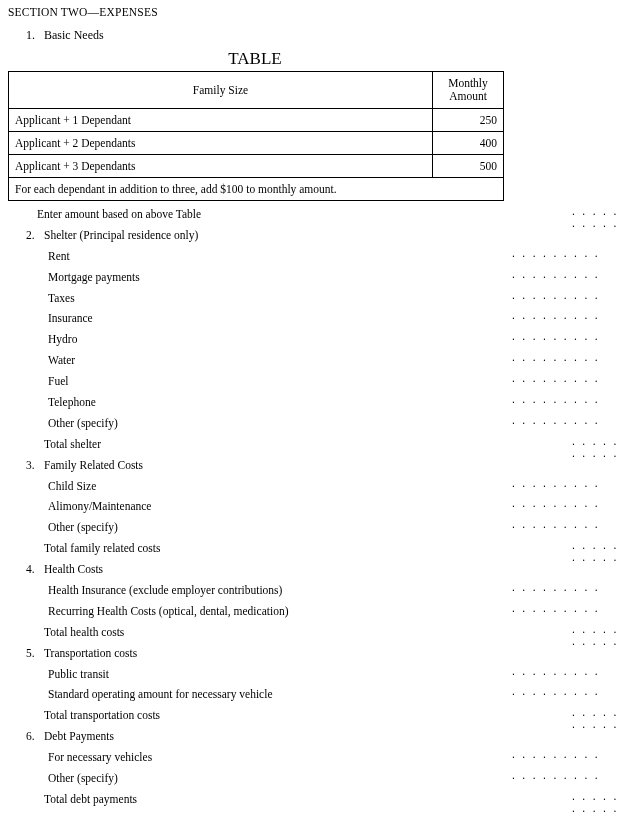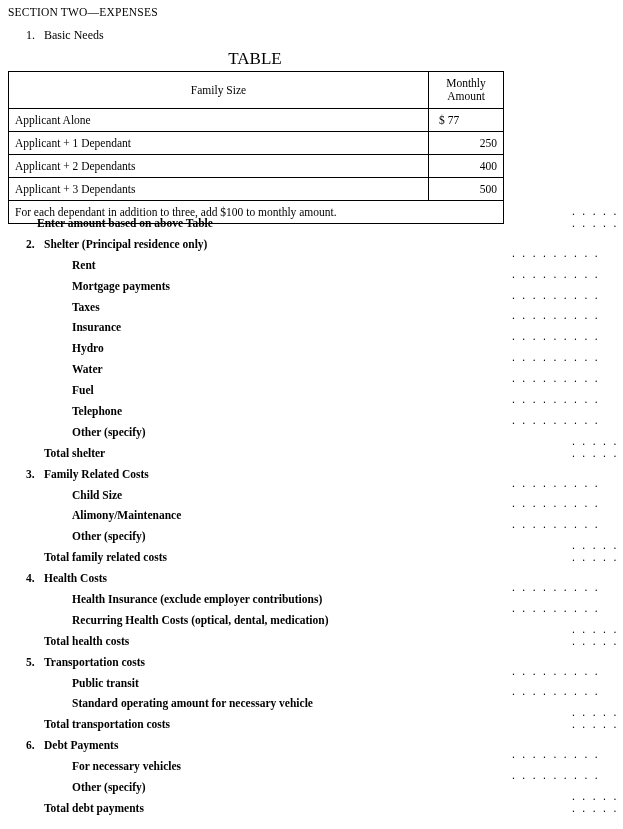--- a/index.html
+++ b/index.html
@@ -90,39 +90,38 @@
     left: 0;
     width: 623px;
   }
   .row {
     position: relative;
     height: 20.9px;
     font-size: 11.5px;
   }
   .row .text {
     position: absolute;
-    top: 14px;
+    top: 5px;
     white-space: nowrap;
-    font-weight: bold;
   }
   .row .dots {
     position: absolute;
     top: 2px;
     letter-spacing: 2.3px;
     font-size: 11.5px;
   }
   .indent-num {
     left: 26px;
   }
   .indent-num .num {
     display: inline-block;
     width: 18px;
   }
   .indent-a { left: 37px; }
-  .indent-b { left: 48px; margin-left: 24px; }
+  .indent-b { left: 48px; }
   .indent-c { left: 44px; }
   .dots-inner { left: 512px; }
   .dots-outer { left: 572px; }
 </style>
 </head>
 <body>
 
 <div class="page">
 
   <div class="section-heading">SECTION TWO—EXPENSES</div>
@@ -138,24 +137,20 @@
       <tr>
         <th class="hdr-family">Family Size</th>
         <th class="hdr-amount">
           <div>Monthly</div>
           <div>Amount</div>
         </th>
       </tr>
     </thead>
     <tbody>
       <tr>
-        <td class="label-cell">Applicant Alone</td>
-        <td class="amount-cell first">$  77</td>
-      </tr>
-      <tr>
         <td class="label-cell">Applicant + 1 Dependant</td>
         <td class="amount-cell">250</td>
       </tr>
       <tr>
         <td class="label-cell">Applicant + 2 Dependants</td>
         <td class="amount-cell">400</td>
       </tr>
       <tr>
         <td class="label-cell">Applicant + 3 Dependants</td>
         <td class="amount-cell">500</td>

